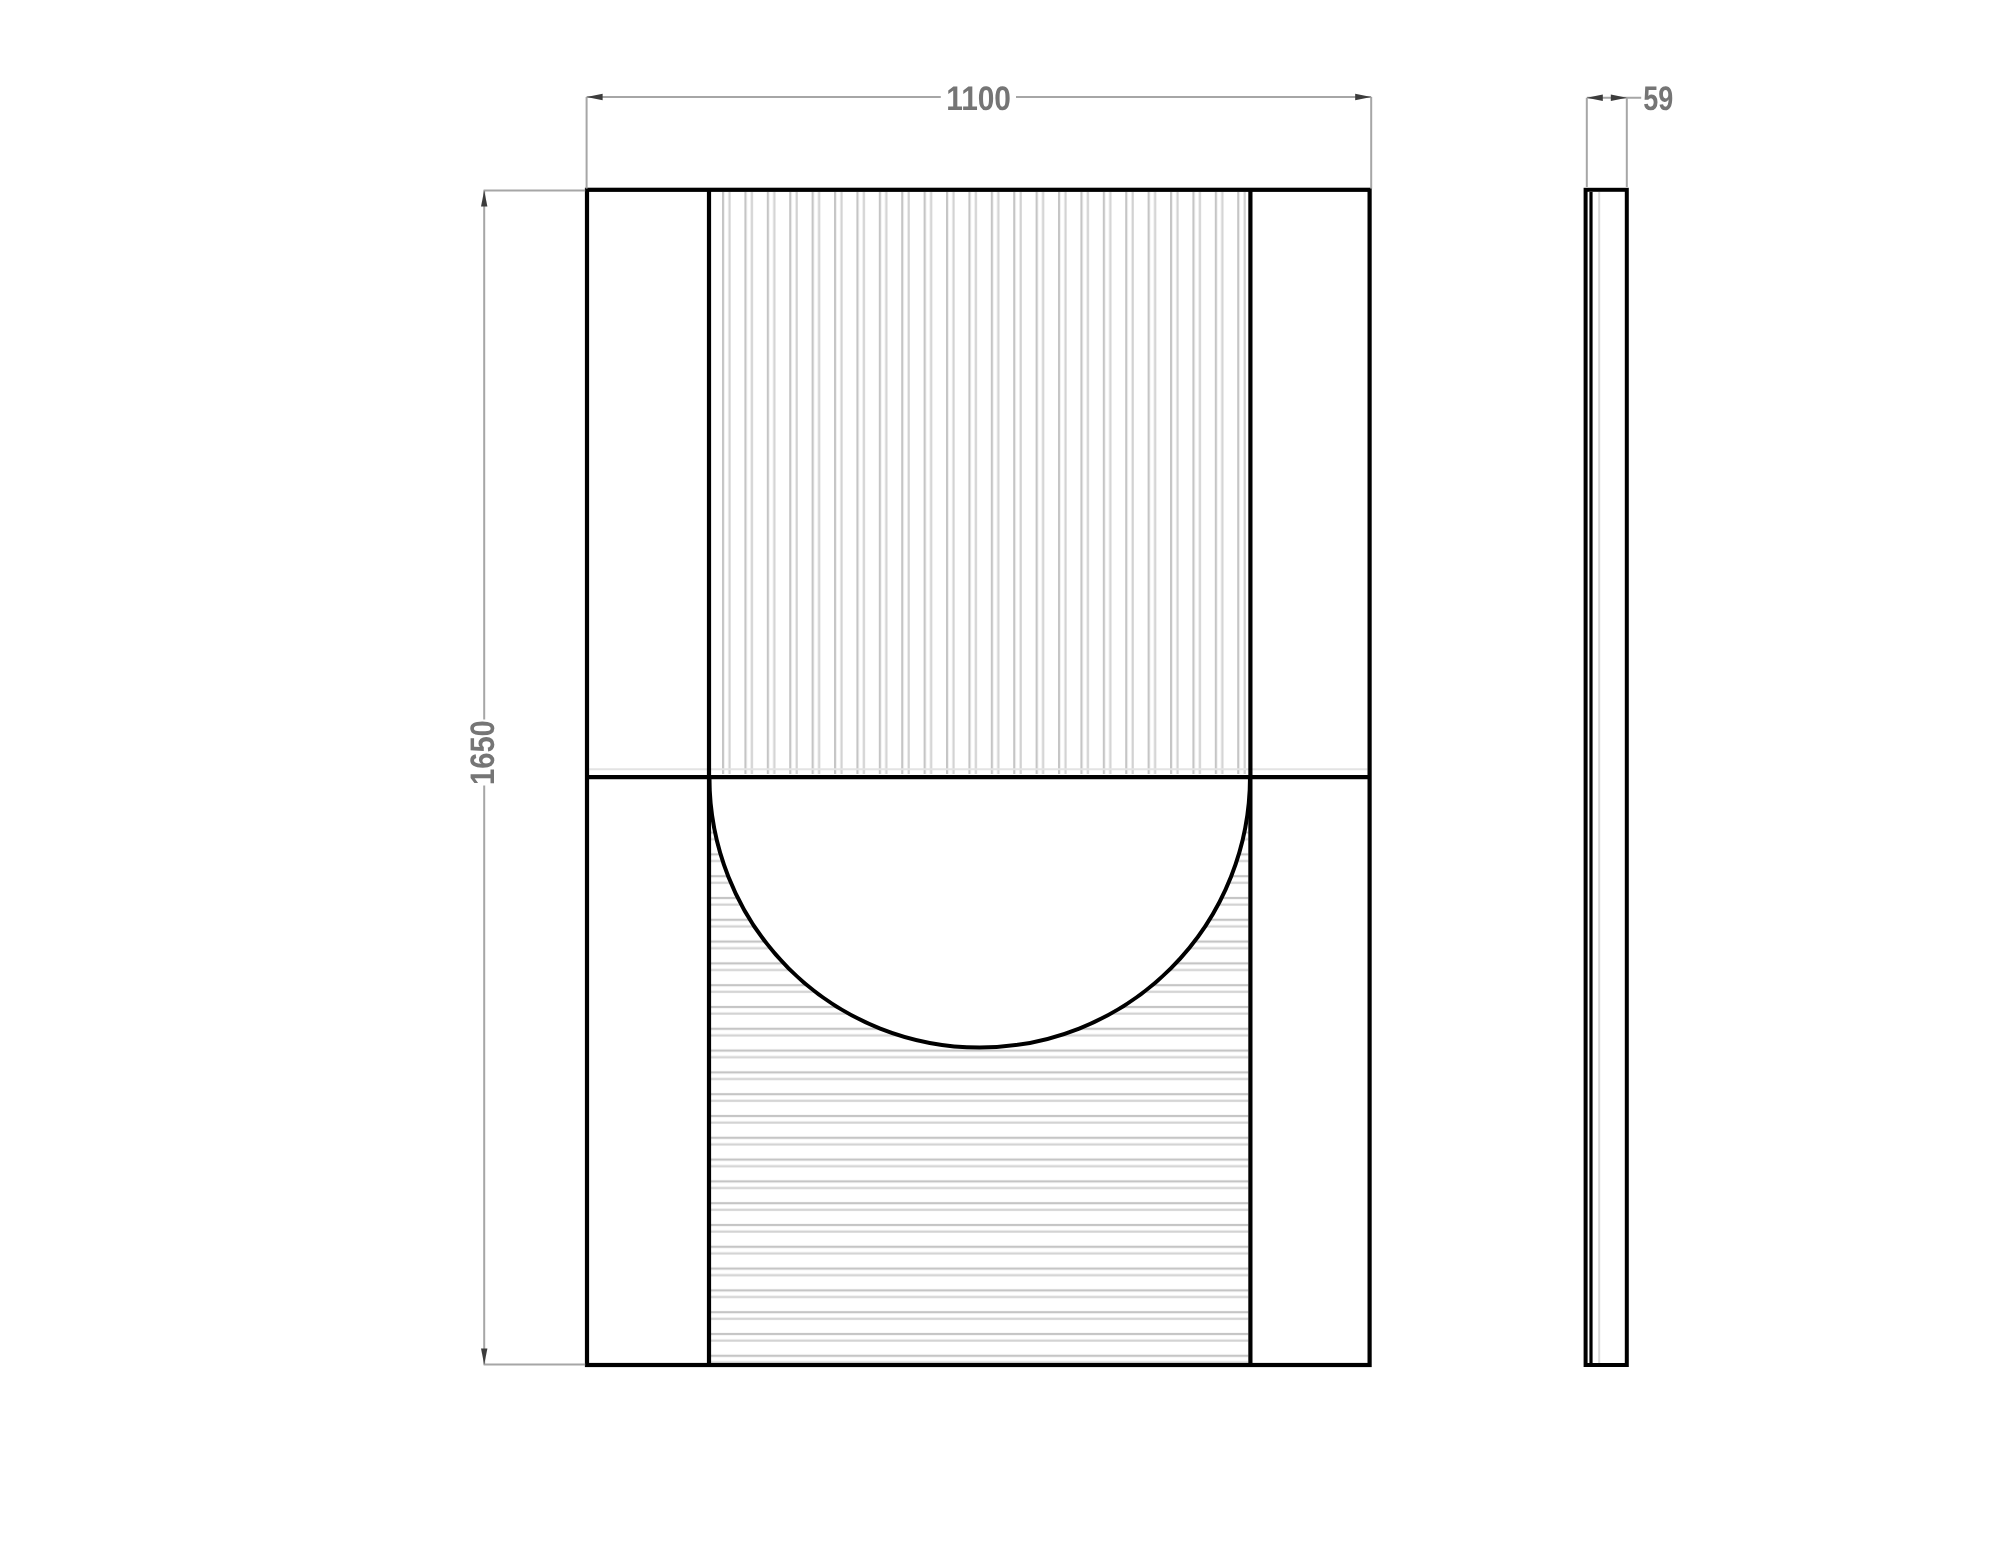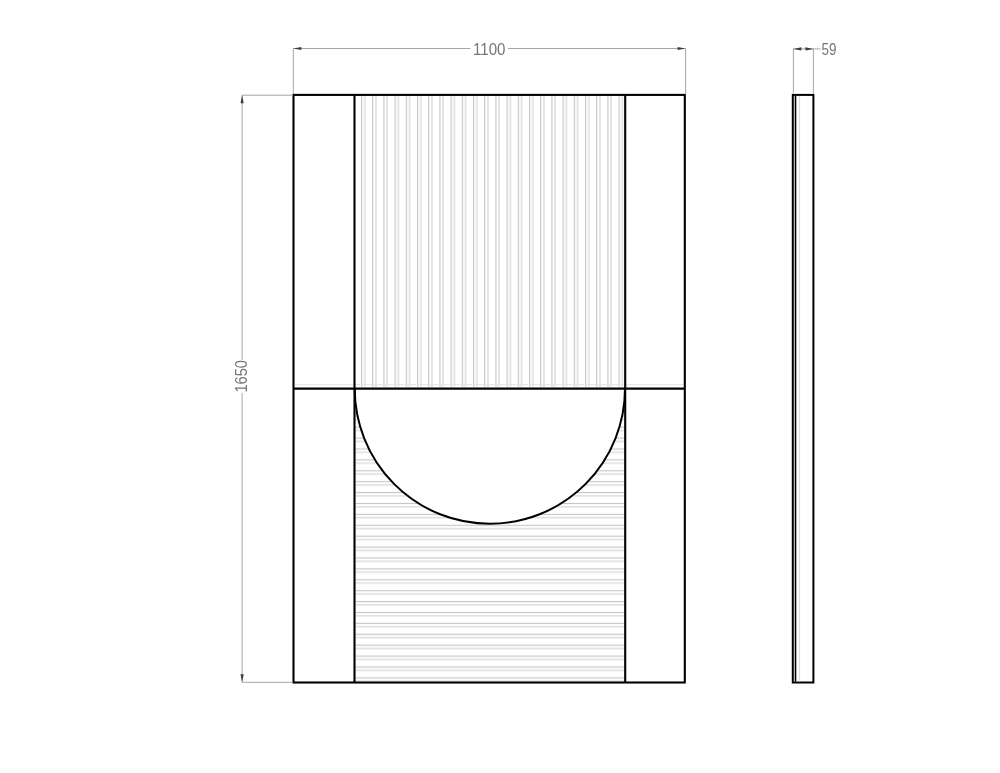--- a/index.html
+++ b/index.html
@@ -1,16 +1,16 @@
 <!DOCTYPE html>
 <html><head>
 <meta charset="utf-8">
 <style>
   html,body{margin:0;padding:0;background:#ffffff;}
-  .page{position:relative;width:1000px;height:773px;background:#0ea5e9;overflow:hidden;}
+  .page{position:relative;width:1000px;height:773px;background:#0ea5e9;overflow:hidden;font-weight:bold;}
   text{font-family:"Liberation Sans",sans-serif;fill:#757575;}
 </style>
 </head>
 <body>
 <div class="page">
 <svg width="1000" height="773" viewBox="0 0 1000 773" xmlns="http://www.w3.org/2000/svg">
   <defs>
     <pattern id="vhatch" x="361" y="0" width="11.2" height="10" patternUnits="userSpaceOnUse">
       <rect width="11.2" height="10" fill="#ffffff"></rect>
       <line x1="0.55" y1="0" x2="0.55" y2="10" stroke="#c5c5c5" stroke-width="1.1"></line>

